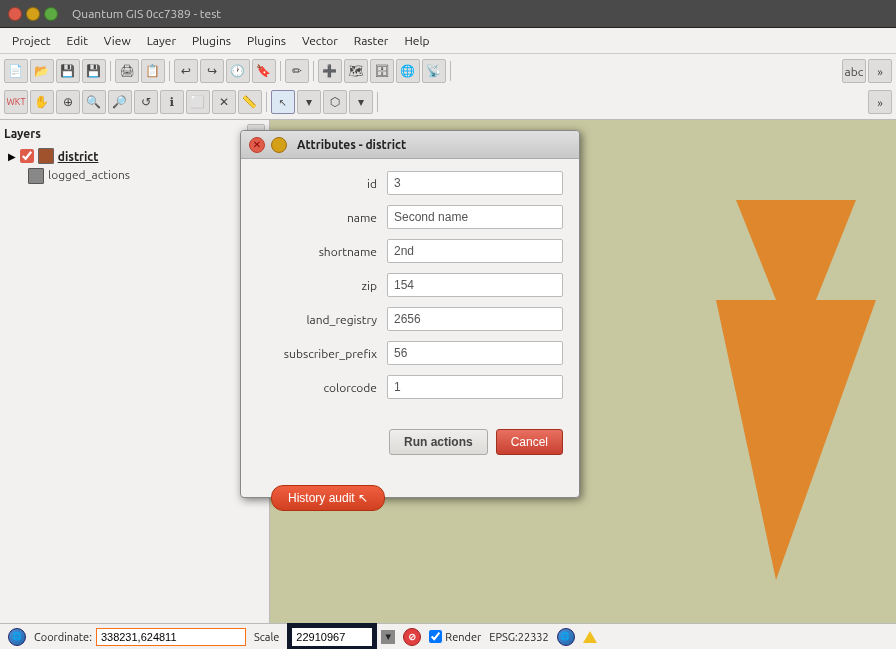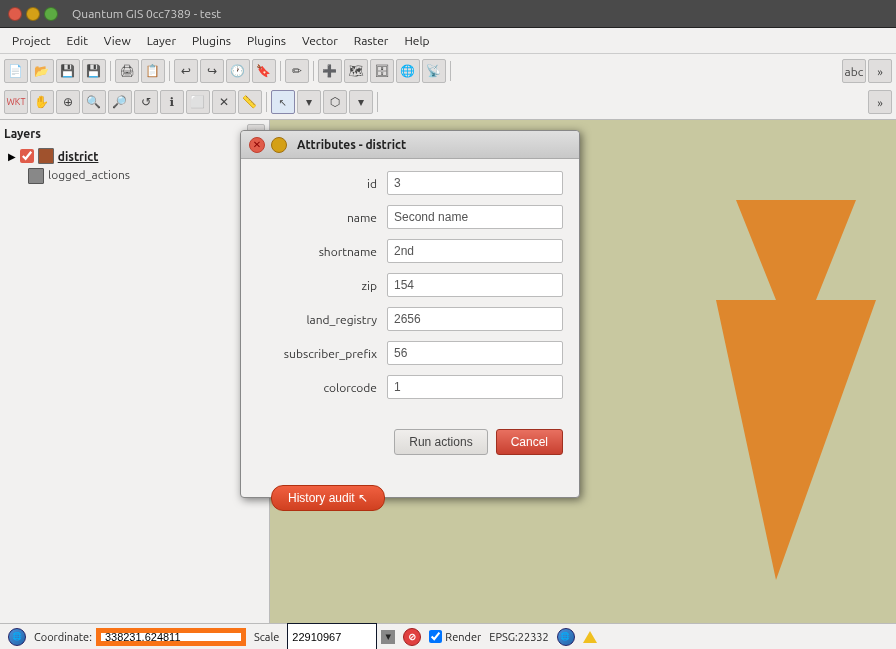--- a/index.html
+++ b/index.html
@@ -180,34 +180,34 @@
       right: 0;
     }
     .statusbar-coord {
       display: flex;
       align-items: center;
       gap: 4px;
     }
     .statusbar-input {
       width: 150px;
       height: 18px;
-      border: 5px solid #f97316;
+      border: 1px solid #f97316;
       background: white;
       font-size: 11px;
       padding: 0 4px;
     }
     .statusbar-scale {
       display: flex;
       align-items: center;
       gap: 4px;
     }
     .statusbar-scale-input {
       width: 90px;
       height: 28px;
-      border: 1px solid #0f172a;
+      border: 5px solid #0f172a;
       background: white;
       font-size: 11px;
       padding: 0 4px;
     }
     .render-check { display: flex; align-items: center; gap: 3px; }
     .globe-icon {
       width: 18px; height: 18px;
       border-radius: 50%;
       background: linear-gradient(135deg, #4a90d9 0%, #2266aa 100%);
       border: 1px solid #226;
@@ -299,20 +299,21 @@
       padding: 8px 16px 12px;
     }
     .btn-run-actions {
       background: linear-gradient(180deg, #f0eeec 0%, #dddbd8 100%);
       border: 1px solid #aaa;
       border-radius: 3px;
       padding: 5px 14px;
       font-size: 12px;
       color: #444;
       cursor: pointer;
+      font-weight: bold;
     }
     .btn-cancel {
       background: linear-gradient(180deg, #e87060 0%, #c84030 100%);
       border: 1px solid #a03020;
       border-radius: 3px;
       padding: 5px 14px;
       font-size: 12px;
       color: white;
       cursor: pointer;
     }

